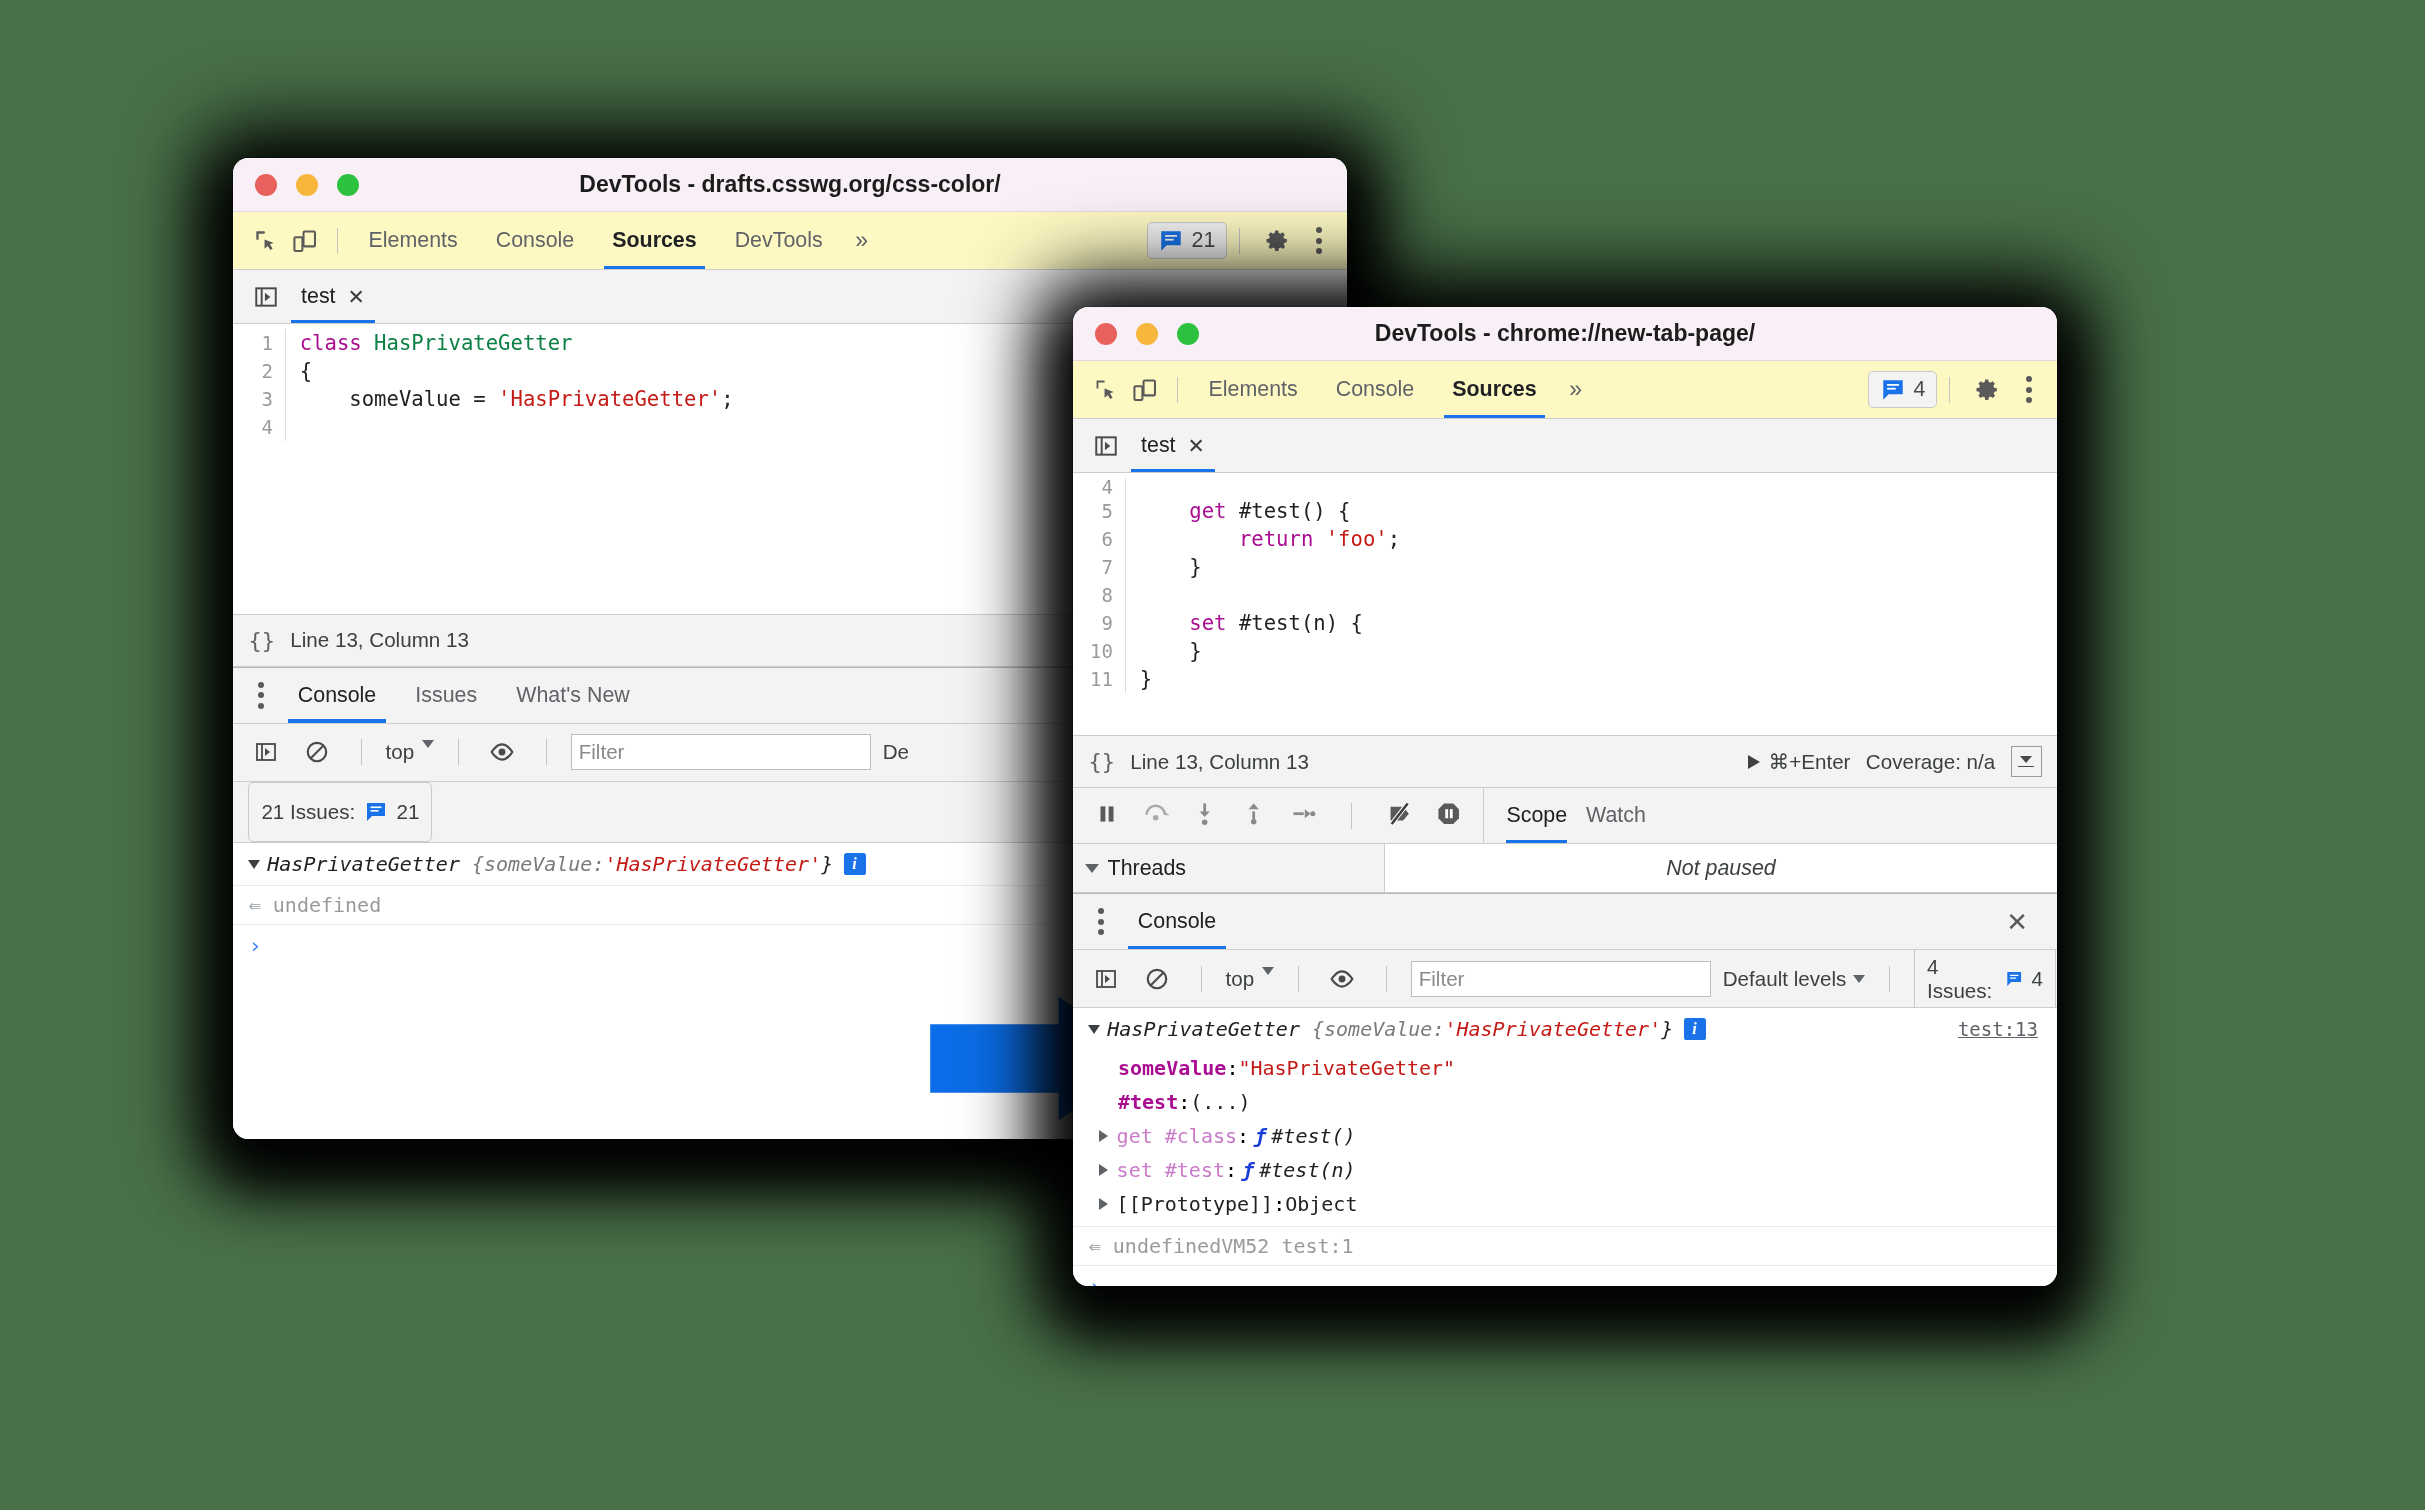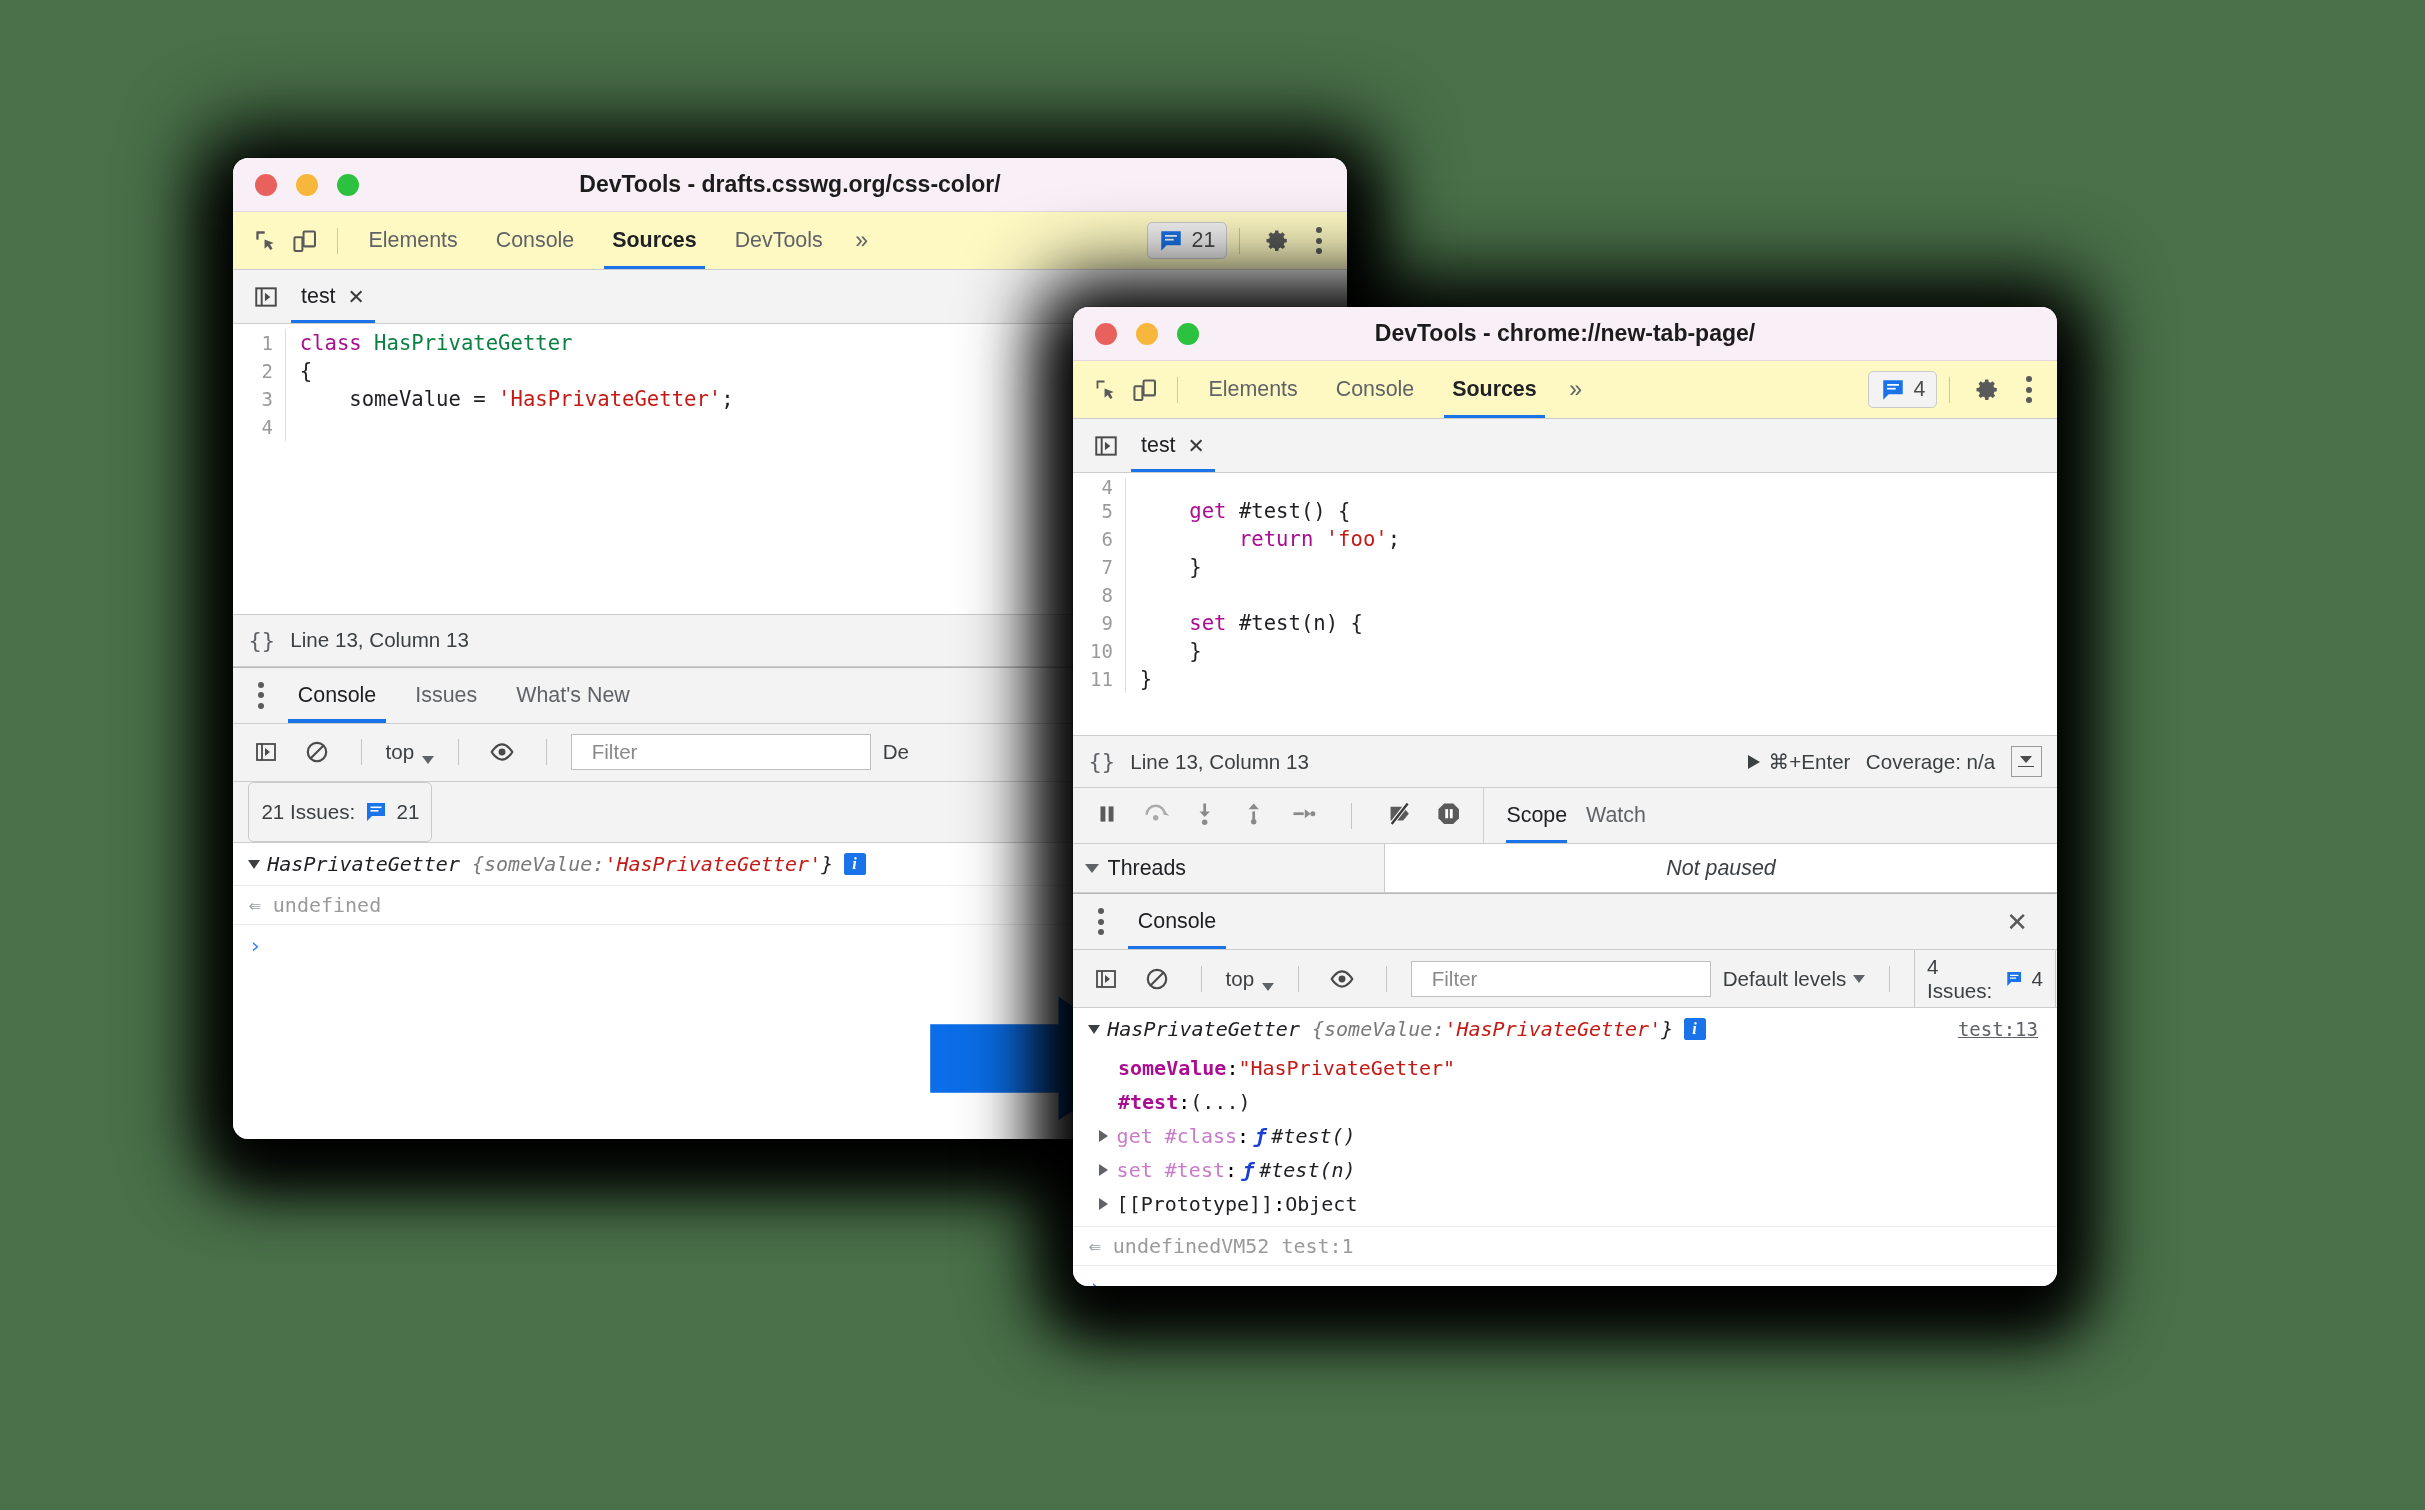--- a/index.html
+++ b/index.html
@@ -143,25 +143,25 @@
   .dtab{font-size:21.4px;color:#5f6368;padding:0 17px;height:55px;line-height:55px;position:relative;white-space:nowrap;}
   .dtab.sel{color:#202124;font-weight:normal;}
   .dtab.sel::after{content:"";position:absolute;left:6.9px;right:6.9px;bottom:0;height:3.4px;background:#1a73e8;}
 
   .console-filters{
     height:57px;flex:0 0 57px;background:#f3f3f3;border-bottom:0.9px solid #cdcdcd;
     display:flex;align-items:center;padding:0 13.7px;gap:12px;overflow:hidden;
   }
   .filter-input{
     flex:0 0 auto;width:300px;height:36px;border:0.9px solid #bfbfbf;background:#fff;
-    display:flex;align-items:center;padding:0 20px;font-size:20.6px;color:#8a8a8a;box-sizing:border-box;
+    display:flex;align-items:center;padding:0 7px;font-size:20.6px;color:#8a8a8a;box-sizing:border-box;
   }
   .levels{font-size:20.6px;color:#3c4043;display:flex;align-items:center;gap:6.9px;white-space:nowrap;}
   .tinycar{width:0;height:0;border-left:6.9px solid transparent;border-right:6.9px solid transparent;border-top:8.6px solid #5f6368;}
-  .ctx{font-size:20.6px;color:#3c4043;display:flex;align-items:flex-end;gap:7.7px;}
+  .ctx{font-size:20.6px;color:#3c4043;display:flex;align-items:flex-start;gap:7.7px;}
 
   .issues-row{
     height:60px;flex:0 0 60px;background:#f3f3f3;border-bottom:0.9px solid #cdcdcd;
     display:flex;align-items:center;padding:0 15.4px;
   }
   .issues-pill{
     display:flex;align-items:center;gap:8.6px;border:0.9px solid #c9c9c9;border-radius:5.1px;
     padding:17px 12px;font-size:20.6px;color:#3c4043;background:#f3f3f3;
   }
 

